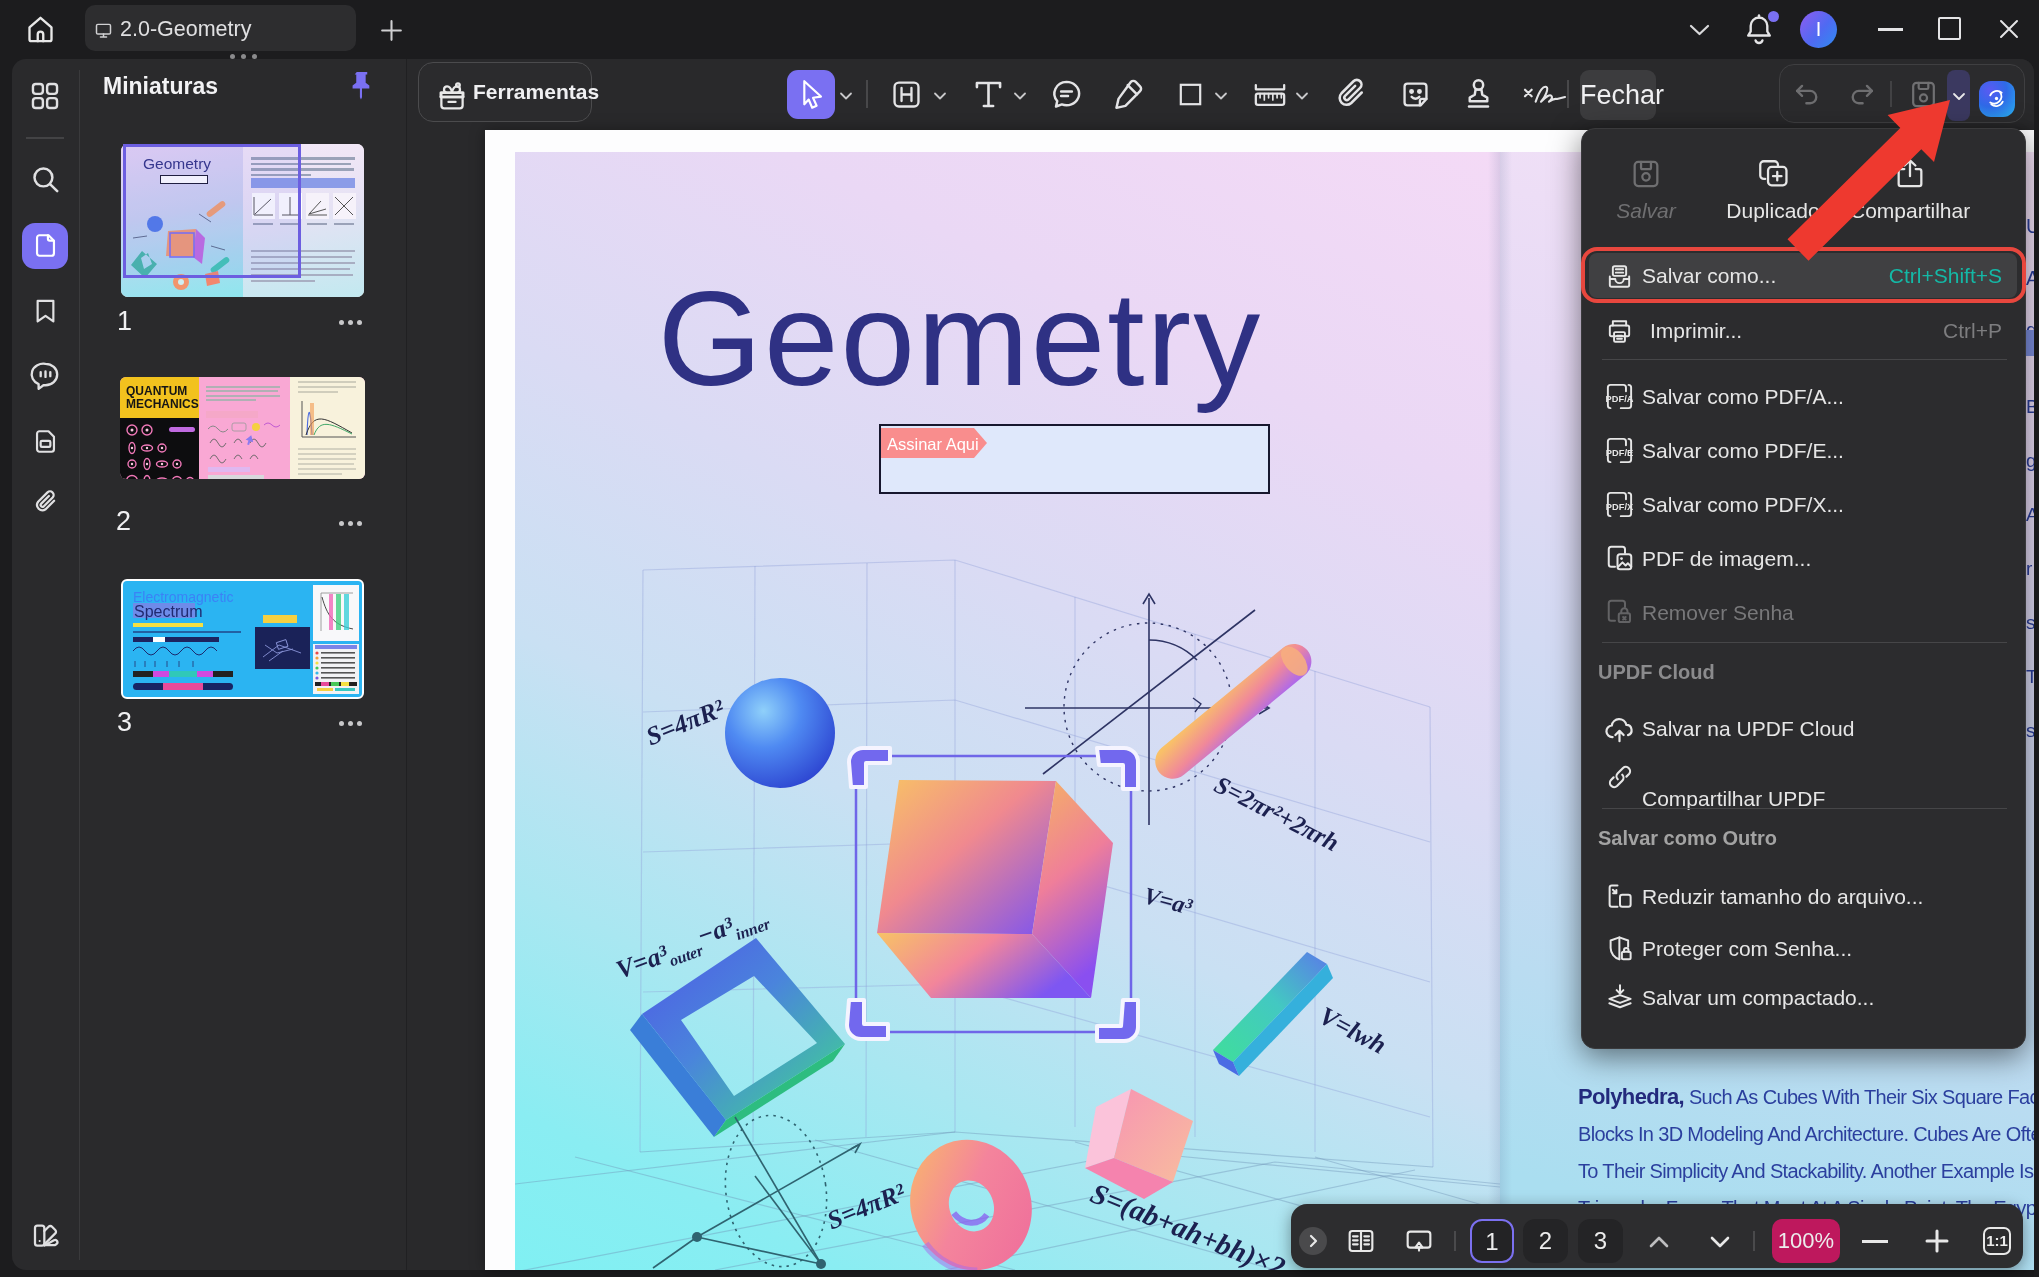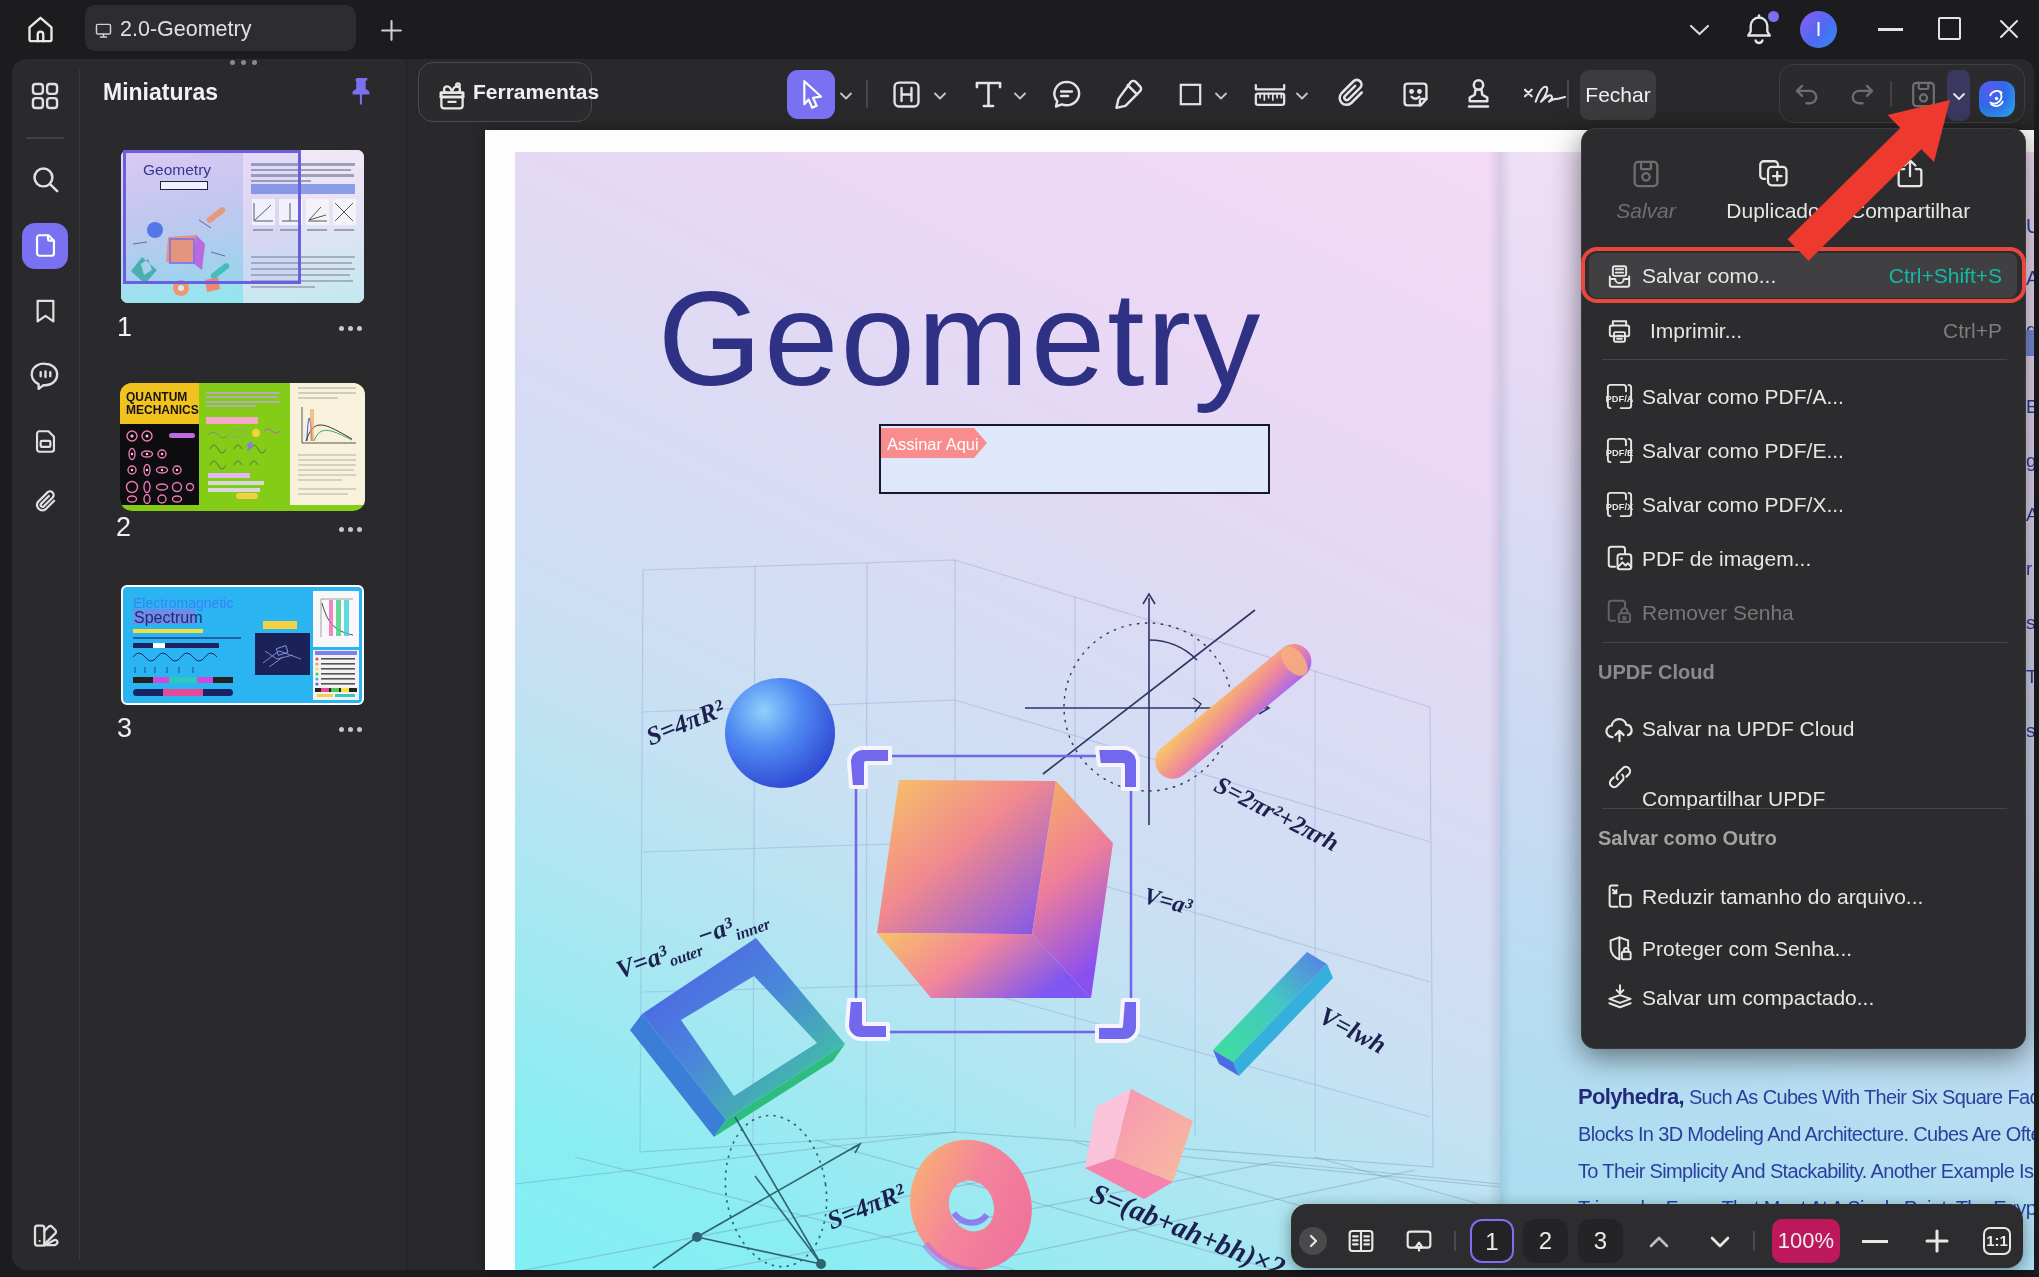--- a/index.html
+++ b/index.html
@@ -258,21 +258,21 @@
       </svg>
     <svg class="abs" style="left:17px; top:1160px;" width="32" height="32" viewBox="0 0 24 24" fill="none" stroke="#e0e0e2" stroke-width="1.7" stroke-linejoin="round" stroke-linecap="round">
       <rect x="4.5" y="5" width="7" height="15" rx="1.8"></rect>
         <path d="M 11.5 9 l 3.2 -3.2 a 1.8 1.8 0 0 1 2.6 0 l 2.4 2.4 a 1.8 1.8 0 0 1 0 2.6 L 11.5 19"></path>
         <path d="M 11.7 19.9 l 7 -4 a 1.8 1.8 0 0 1 2.4 0.7 l 0 0 a 1.8 1.8 0 0 1 -0.7 2.4 l -0.5 0.3 a 2 2 0 0 1 -1 0.3 l -7.2 0"></path>
         <circle cx="8" cy="16.5" r="0.8" fill="#e0e0e2" stroke="none"></circle>
     </svg>
   </div>
   <div class="abs" style="left:79px; top:70px; width:1px; height:1190px; background:#3a3a3c;"></div>
 
-  <div class="abs" id="panel" style="left:80px; top:54px; width:327px; height:1211px;">
+  <div class="abs" id="panel" style="left:80px; top:48px; width:327px; height:1211px;">
     <div class="abs" style="left:150px; top:6px; width:5px; height:5px; border-radius:50%; background:#8a8a8c; box-shadow:11px 0 0 #8a8a8c, 22px 0 0 #8a8a8c;"></div>
     <div class="abs" style="left:23px; top:25px; font-size:23px; font-weight:bold; color:#f2f2f4;">Miniaturas</div>
     <svg class="abs" style="left:266px; top:20px;" width="32" height="34" viewBox="0 0 24 26" fill="#7a70f2">
         <path d="M 8 3 l 8 0 l 0 2 l -1.2 0 l 0 6.2 l 2.8 2.2 l 0 2.2 l -5.6 0 l 0 6.8 l -0.8 1.6 l -0.8 -1.6 l 0 -6.8 l -5.6 0 l 0 -2.2 l 2.8 -2.2 l 0 -6.2 l -1.2 0 z"></path>
       </svg>
 
     <div class="abs" style="left:41px; top:96px; width:243px; height:153px; background:#fff; border-radius:7px; overflow:hidden;">
       <div class="abs" style="left:0; top:0; width:122px; height:153px; background:linear-gradient(170deg,#e7d4f4 0%, #c9d2f0 45%, #8fe6ee 100%);"></div>
       <div class="abs" style="left:122px; top:0; width:121px; height:153px; background:linear-gradient(170deg,#f4e8f7 0%, #e6e2f4 45%, #c2e9f0 100%);"></div>
       <div class="abs" style="left:22px; top:11px; font-size:15.5px; color:#2f3184;">Geometry</div>
@@ -319,21 +319,21 @@
         <div style="height:2.5px; background:#a8aec2; margin:3.5px 0; width:99px;"></div>
         <div style="height:2.5px; background:#a8aec2; margin:3.5px 0; width:102px;"></div>
         <div style="height:2.5px; background:#a8aec2; margin:3.5px 0; width:64px;"></div>
       </div>
     </div>
 
     <div class="abs" style="left:43px; top:96px; width:178px; height:134px; background:rgba(122,108,240,0.10); border:3px solid #6c5ee0;"></div>
     <div class="abs" style="left:37px; top:258px; font-size:27px; color:#f0f0f2;">1</div>
     <div class="abs" style="left:259px; top:272px; width:5px; height:5px; border-radius:50%; background:#c8c8ca; box-shadow:9px 0 0 #c8c8ca, 18px 0 0 #c8c8ca;"></div>
 
-    <div class="abs" style="left:40px; top:329px; width:245px; height:128px; background:#84cc16; border-radius:12px; overflow:hidden;">
+    <div class="abs" style="left:40px; top:329px; width:245px; height:102px; background:#f9a8d4; border-radius:6px; overflow:hidden;">
       <div class="abs" style="left:0; top:0; width:79px; height:41px; background:#f2c21e;"></div>
       <div class="abs" style="left:6px; top:8px; font-size:12px; font-weight:bold; color:#151515; line-height:13px;">QUANTUM<br>MECHANICS</div>
       <div class="abs" style="left:0; top:41px; width:79px; height:81px; background:#0d0d0f;"></div>
       <svg class="abs" style="left:0px; top:41px;" width="79" height="81" viewBox="0 0 79 81">
         <rect x="49" y="9" width="26" height="5" rx="2.5" fill="#c06ae0"></rect>
         <g fill="none" stroke="#f078b8" stroke-width="1.4">
           <circle cx="12" cy="12" r="5"></circle>
             <circle cx="27" cy="12" r="5"></circle>
           <ellipse cx="12" cy="30" rx="3" ry="5.5"></ellipse>
             <ellipse cx="27" cy="30" rx="5.5" ry="3"></ellipse>
@@ -541,21 +541,21 @@
     <svg class="abs" style="left:1054px; top:16px;" width="35" height="38" viewBox="0 0 24 26" fill="none" stroke="#e4e4e6" stroke-width="1.7" stroke-linecap="round" stroke-linejoin="round">
         <circle cx="12" cy="6.8" r="3.2"></circle>
         <path d="M 10 10 l 4 0 l 0.6 3.5 l 3.4 2 l 0 2.5 l -12 0 l 0 -2.5 l 3.4 -2 z"></path>
         <path d="M 5.5 21.5 l 13 0"></path>
       </svg>
     <svg class="abs" style="left:1114px; top:21px;" width="48" height="30" viewBox="0 0 36 22" fill="none" stroke="#e4e4e6" stroke-width="1.6" stroke-linecap="round" stroke-linejoin="round">
       <path d="M 3 7 l 5 5 M 8 7 l -5 5"></path>
       <path d="M 11 16 c 3 -9 6 -12 8 -11 c 2 1 -1 8 -4 11 c 4 -4 7 -6 8 -4 c 1 1.5 -1 3 -2 4 c 2 -1.5 4 -2.5 6 -2 l 6 -1.5"></path>
     </svg>
     <div class="abs" style="left:1160px; top:21px; width:1.5px; height:28px; background:#48484a;"></div>
-    <div class="abs" style="left:1173px; top:11px; width:76px; height:50px; background:#3c3c3e; border-radius:9px; text-align:center; line-height:50px; font-size:21px; color:#f0f0f2;">Fechar</div>
+    <div class="abs" style="left:1173px; top:11px; width:76px; height:50px; background:#3c3c3e; border-radius:9px; text-align:center; line-height:50px; font-size:27px; color:#f0f0f2;">Fechar</div>
 
     <div class="abs" style="left:1372px; top:5px; width:246px; height:59px; border:1.5px solid #3f3f41; border-radius:15px; background:#2b2b2d;"></div>
     <svg class="abs" style="left:1385px; top:22px;" width="30" height="26" viewBox="0 0 24 21" fill="none" stroke="#6e6e70" stroke-width="1.9" stroke-linecap="round" stroke-linejoin="round">
         <path d="M 8 4 L 4 8 L 8 12"></path>
         <path d="M 4 8 l 10.5 0 a 5 5 0 0 1 0 10 l -3 0"></path>
       </svg>
     <svg class="abs" style="left:1440px; top:22px;" width="30" height="26" viewBox="0 0 24 21" fill="none" stroke="#6e6e70" stroke-width="1.9" stroke-linecap="round" stroke-linejoin="round">
         <path d="M 16 4 L 20 8 L 16 12"></path>
         <path d="M 20 8 l -10.5 0 a 5 5 0 0 0 0 10 l 3 0"></path>
       </svg>

